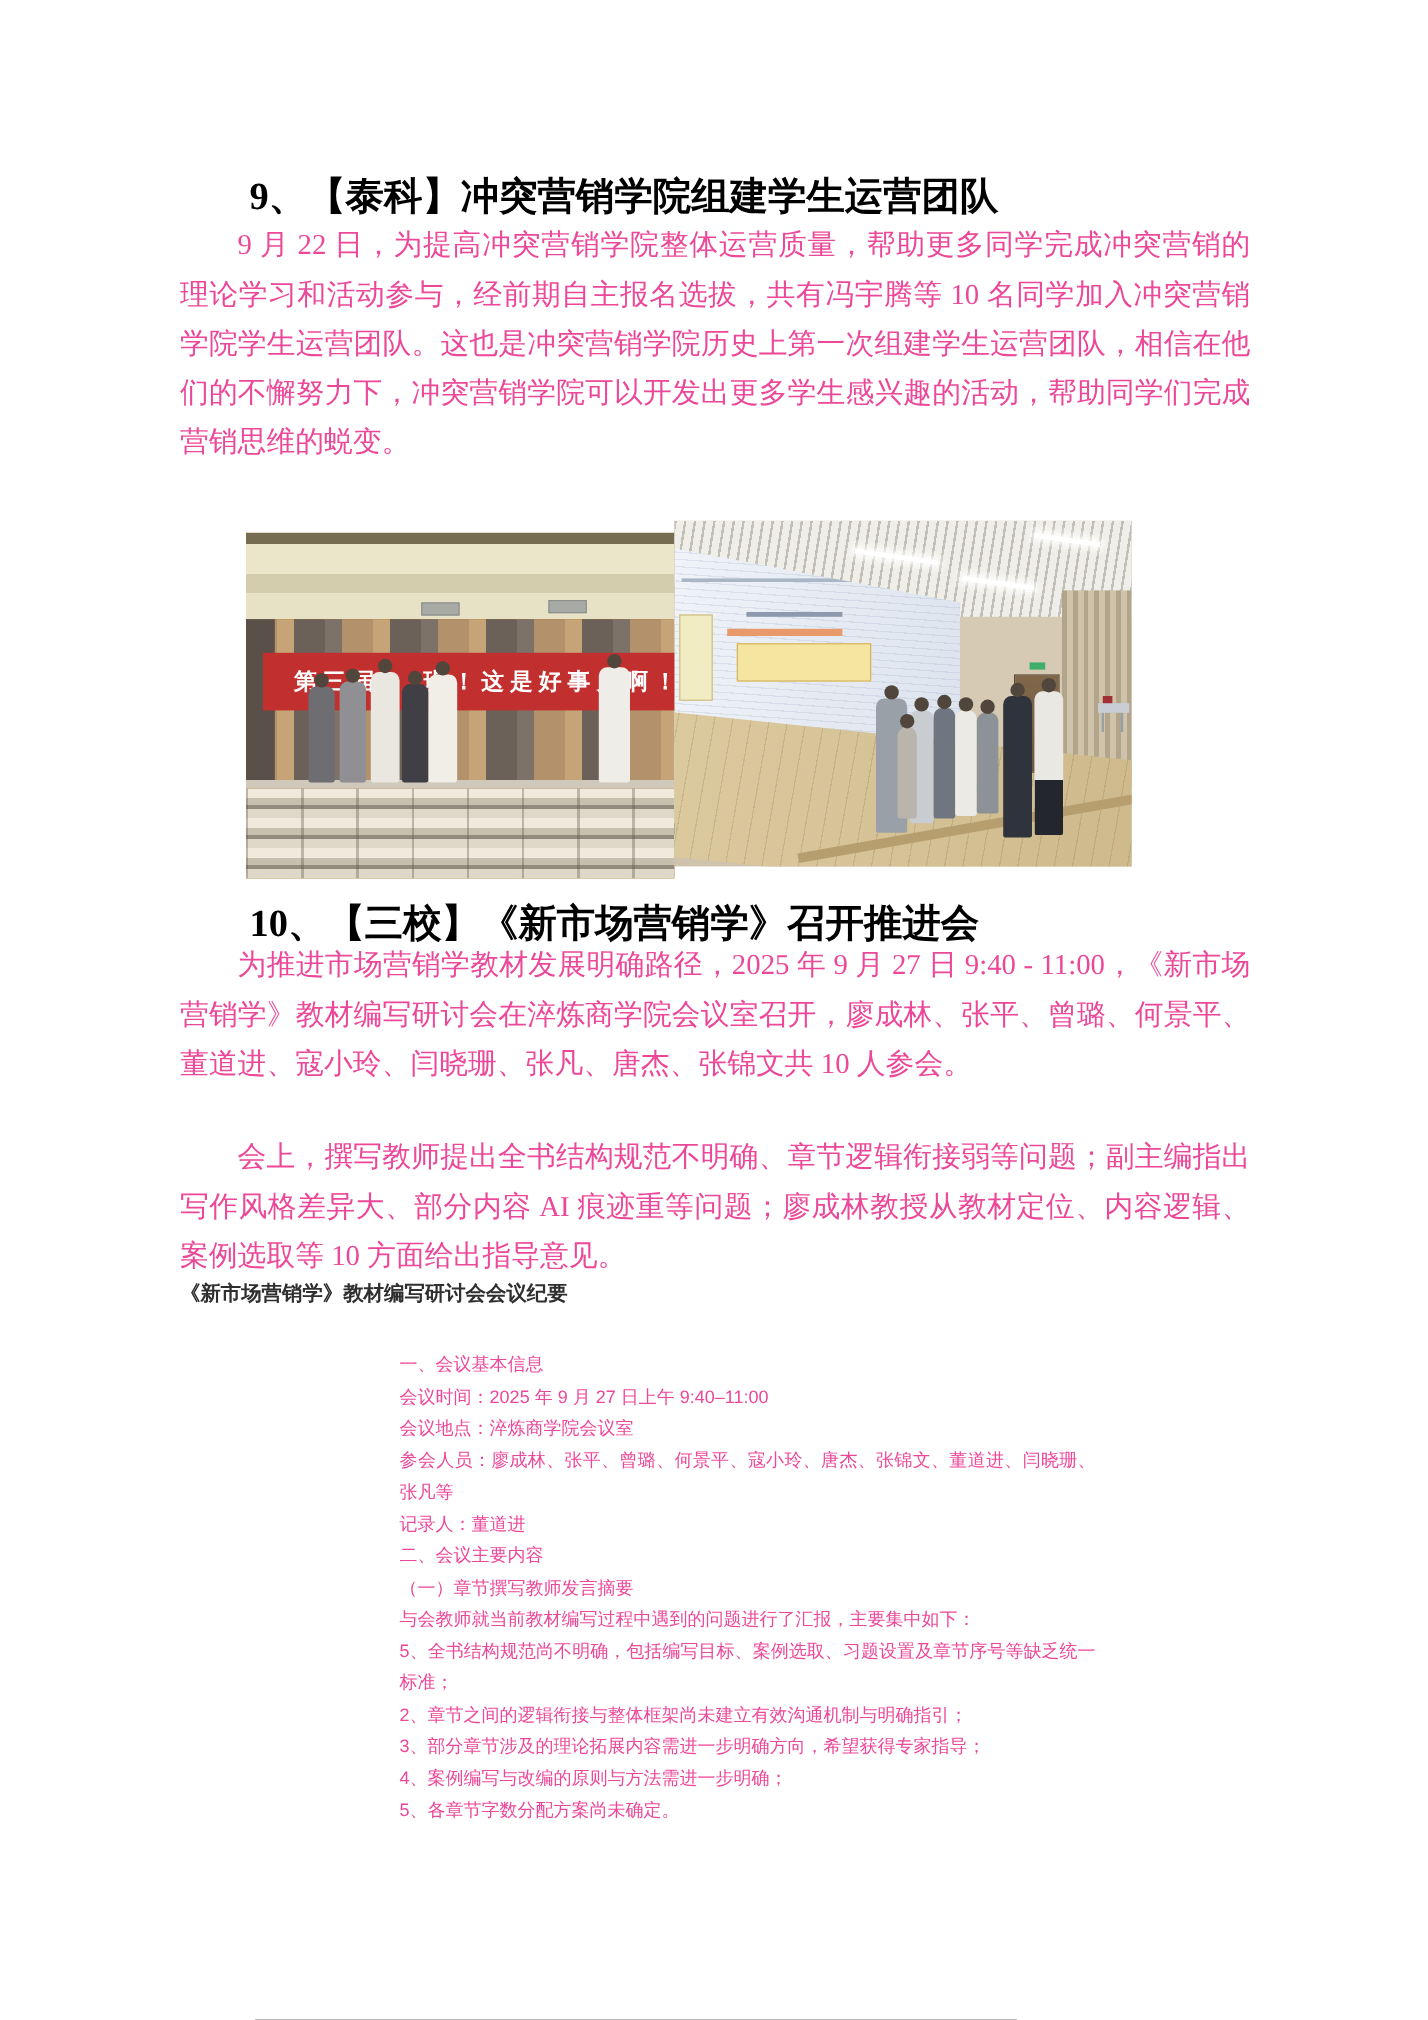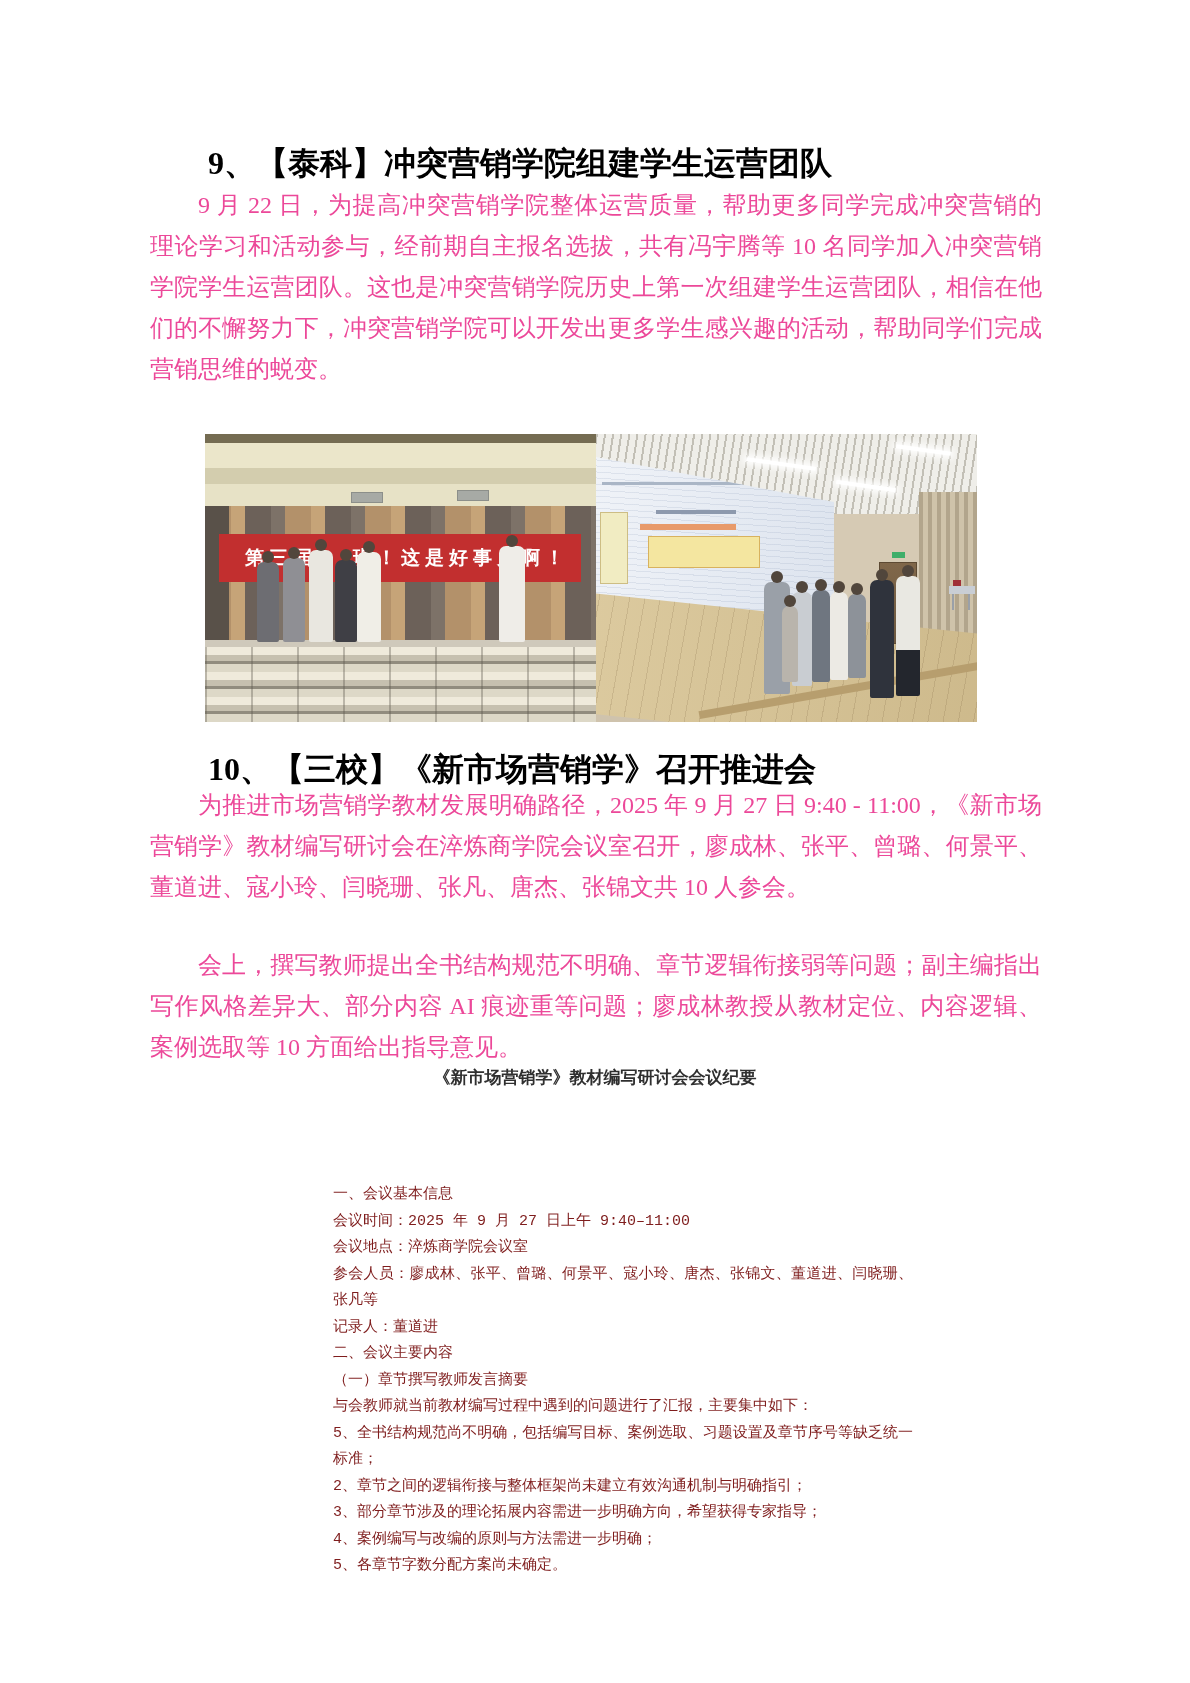--- a/index.html
+++ b/index.html
@@ -12,34 +12,34 @@
   .doc-heading{
     position:absolute;left:150px;width:892px;padding-left:58px;box-sizing:border-box;
     font-size:32px;font-weight:bold;color:#000;white-space:nowrap;
   }
   .doc-para{
     position:absolute;left:150px;width:892px;
     font-size:24px;line-height:41px;text-align:justify;text-indent:48px;
     color:#ec4899;word-break:break-all;
   }
   .minutes-title{
-    position:absolute;left:150px;top:1066px;width:890px;text-align:center;
+    position:absolute;left:150px;top:1066px;width:890px;text-align:left;
     font-family:Liberation Serif, serif;
     font-size:17px;font-weight:bold;color:#2f2f2f;
   }
   .minutes-body{
-    position:absolute;left:333px;top:1182px;width:580px;
-    font-family:Liberation Mono, monospace;
-    font-size:15px;line-height:26.5px;color:#7f1d1d;text-align:justify;word-break:break-all;
+    position:absolute;left:333px;top:1125px;width:580px;
+    font-family:Liberation Sans, sans-serif;
+    font-size:15px;line-height:26.5px;color:#ec4899;text-align:justify;word-break:break-all;
   }
   .minutes-body .m-line{margin:0;}
   
   .photo-strip{position:absolute;left:205px;top:434px;width:772px;height:288px;display:flex;}
   .photo{position:relative;overflow:hidden;height:288px;flex:none;}
-  .photo-left{width:391px;background:#a16207;}
+  .photo-left{width:357px;background:#a16207;margin-top:10px;}
   .photo-right{width:381px;background:#cfc3ad;}
   
   .pl-ceiling{position:absolute;top:0;left:0;right:0;height:72px;
     background:linear-gradient(180deg,#756c52 0 9px,#ebe6ca 9px 34px,#d3cdae 34px 50px,#e7e2c6 50px 72px);}
   .pl-vent{position:absolute;width:30px;height:9px;background:#a7aaa5;border:1px solid #8c8f8a;}
   .pl-wall{position:absolute;top:72px;left:0;right:0;height:134px;
     background:repeating-linear-gradient(90deg,#b3916a 0 26px,#c6a478 26px 40px,#6c6159 40px 66px,#7d7268 66px 80px);}
   .pl-wall-edge{position:absolute;top:72px;left:0;width:24px;height:134px;background:#595149;}
   .pl-banner{position:absolute;top:100px;left:14px;width:362px;height:48px;
     display:flex;align-items:center;justify-content:space-between;box-sizing:border-box;

